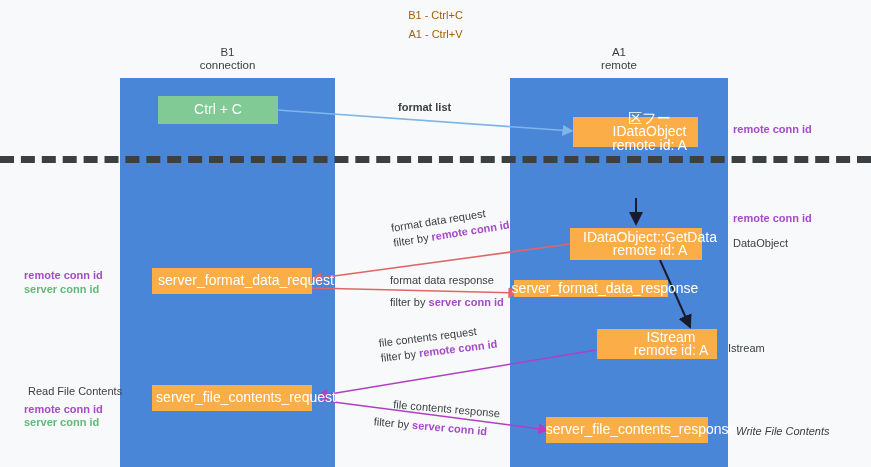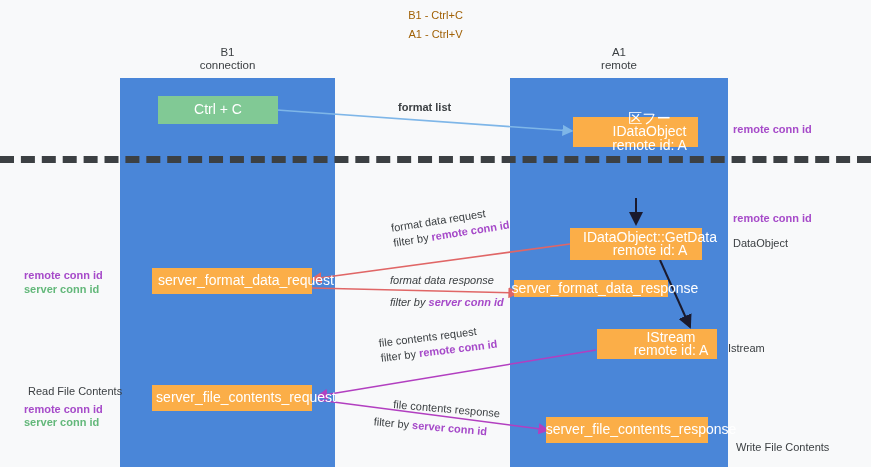--- a/index.html
+++ b/index.html
@@ -149,21 +149,21 @@
     <span>format list</span>
   </div>
 
   <div class="edge-label r-neg" style="left:390px;top:221px;">
     <div>format data request</div>
     <div>
       <span>filter by </span><span class="hl-purple">remote conn id</span>
     </div>
   </div>
 
-  <div class="edge-label" style="left:390px;top:273px;font-style:italic;">
+  <div class="edge-label" style="left:390px;top:273px;">
     <div>format data response</div>
     <div style="margin-top:7px;">
       <span>filter by </span><span class="hl-purple">server conn id</span>
     </div>
   </div>
 
   <div class="edge-label r-neg-s" style="left:378px;top:336px;">
     <div>file contents request</div>
     <div>
       <span>filter by </span><span class="hl-purple">remote conn id</span>
@@ -178,21 +178,21 @@
   </div>
 
   <div class="side-note note-purple" style="left:733px;top:122px;">remote conn id</div>
 
   <div class="side-note note-purple" style="left:733px;top:211px;">remote conn id</div>
 
   <div class="side-note note-dark" style="left:733px;top:236px;">DataObject</div>
 
   <div class="side-note note-dark" style="left:728px;top:341px;">Istream</div>
 
-  <div class="side-note note-dark" style="left:736px;top:440px;">Write File Contents</div>
+  <div class="side-note note-dark" style="left:736px;top:424px;font-style:italic;">Write File Contents</div>
 
   <div class="side-note note-purple" style="left:24px;top:268px;">remote conn id</div>
   <div class="side-note note-green" style="left:24px;top:282px;">server conn id</div>
 
   <div class="side-note note-dark" style="left:28px;top:384px;">Read File Contents</div>
   <div class="side-note note-purple" style="left:24px;top:402px;">remote conn id</div>
   <div class="side-note note-green" style="left:24px;top:415px;">server conn id</div>
 
 </div>
 

